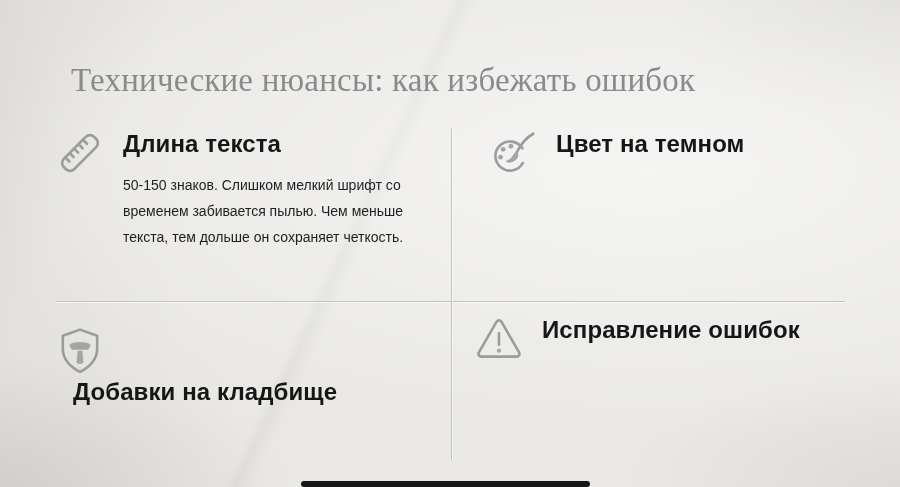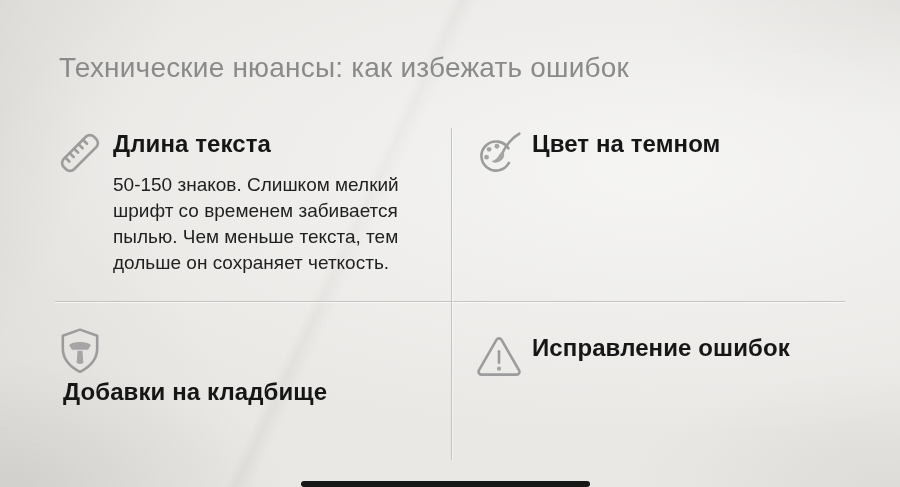--- a/index.html
+++ b/index.html
@@ -14,39 +14,39 @@
       radial-gradient(120% 90% at 72% 35%, rgba(255,255,255,0.55), rgba(255,255,255,0) 62%),
       linear-gradient(118deg, rgba(160,157,152,0.16) 0%, rgba(255,255,255,0) 16%),
       linear-gradient(64deg, rgba(160,157,152,0.12) 2%, rgba(255,255,255,0) 24%),
       linear-gradient(115deg, rgba(255,255,255,0) 40%, rgba(150,147,142,0.10) 41%, rgba(255,255,255,0) 42.5%),
       radial-gradient(55% 45% at 0% 100%, rgba(148,145,140,0.20), rgba(255,255,255,0) 58%),
       radial-gradient(50% 40% at 100% 100%, rgba(155,152,147,0.16), rgba(255,255,255,0) 60%),
       radial-gradient(45% 40% at 100% 0%, rgba(155,152,147,0.14), rgba(255,255,255,0) 60%),
       #e9e8e5;
   }
   .page-title{
-    position:absolute;left:55px;top:44px;margin:4px;
-    font-family:Liberation Sans, sans-serif;
-    font-weight:400;font-size:28px;line-height:40px;
+    position:absolute;left:55px;top:44px;margin:16px;
+    font-family:Liberation Serif, serif;
+    font-weight:400;font-size:33px;line-height:40px;
     color:#8a8a8a;letter-spacing:0.2px;white-space:nowrap;
   }
   .divider-h{position:absolute;left:55px;top:301px;width:790px;height:1px;
     background:#c4c3c0;box-shadow:0 1px 0 rgba(255,255,255,0.65);}
   .divider-v{position:absolute;left:451px;top:128px;width:1px;height:332px;
     background:#c4c3c0;box-shadow:1px 0 0 rgba(255,255,255,0.5);}
   .card{position:absolute;display:flex;align-items:flex-start;}
   .card .icon{flex:0 0 50px;width:50px;height:50px;display:block;}
   .card .icon svg{display:block;width:50px;height:50px;}
-  .card-content{margin-left:8px;}
+  .card-content{margin-left:18px;}
   .card-title{margin:2px 0 0 0;font-size:24px;line-height:28px;font-weight:700;color:#161616;letter-spacing:0.1px;}
-  .card-text{margin:14px 0 0 0;font-size:19px;line-height:26px;color:#1f1f1f;}
+  .card-text{margin:14px 0 0 0;font-size:14px;line-height:26px;color:#1f1f1f;}
   .q1{left:55px;top:128px;} .q1 .card-text{width:314px;}
-  .q2{left:474px;top:128px;} .q2 .card-text{width:346px;}
+  .q2{left:488px;top:128px;} .q2 .card-text{width:346px;}
   .q3{left:55px;top:326px;flex-direction:column;}  .q3 .card-text{width:332px;}
-  .q4{left:474px;top:332px;} .q4 .card-text{width:354px;}
+  .q4{left:474px;top:314px;} .q4 .card-text{width:354px;}
   .progress-bar{position:absolute;left:301px;top:481px;width:289px;height:6px;
     background:#171717;border-radius:3px;}
   .stroke{fill:none;stroke:#9c9c9c;stroke-width:2.5;stroke-linecap:round;stroke-linejoin:round;}
   .fillg{fill:#a5a5a5;stroke:none;}
 </style>
 </head>
 <body>
 
 <div class="canvas">
 

